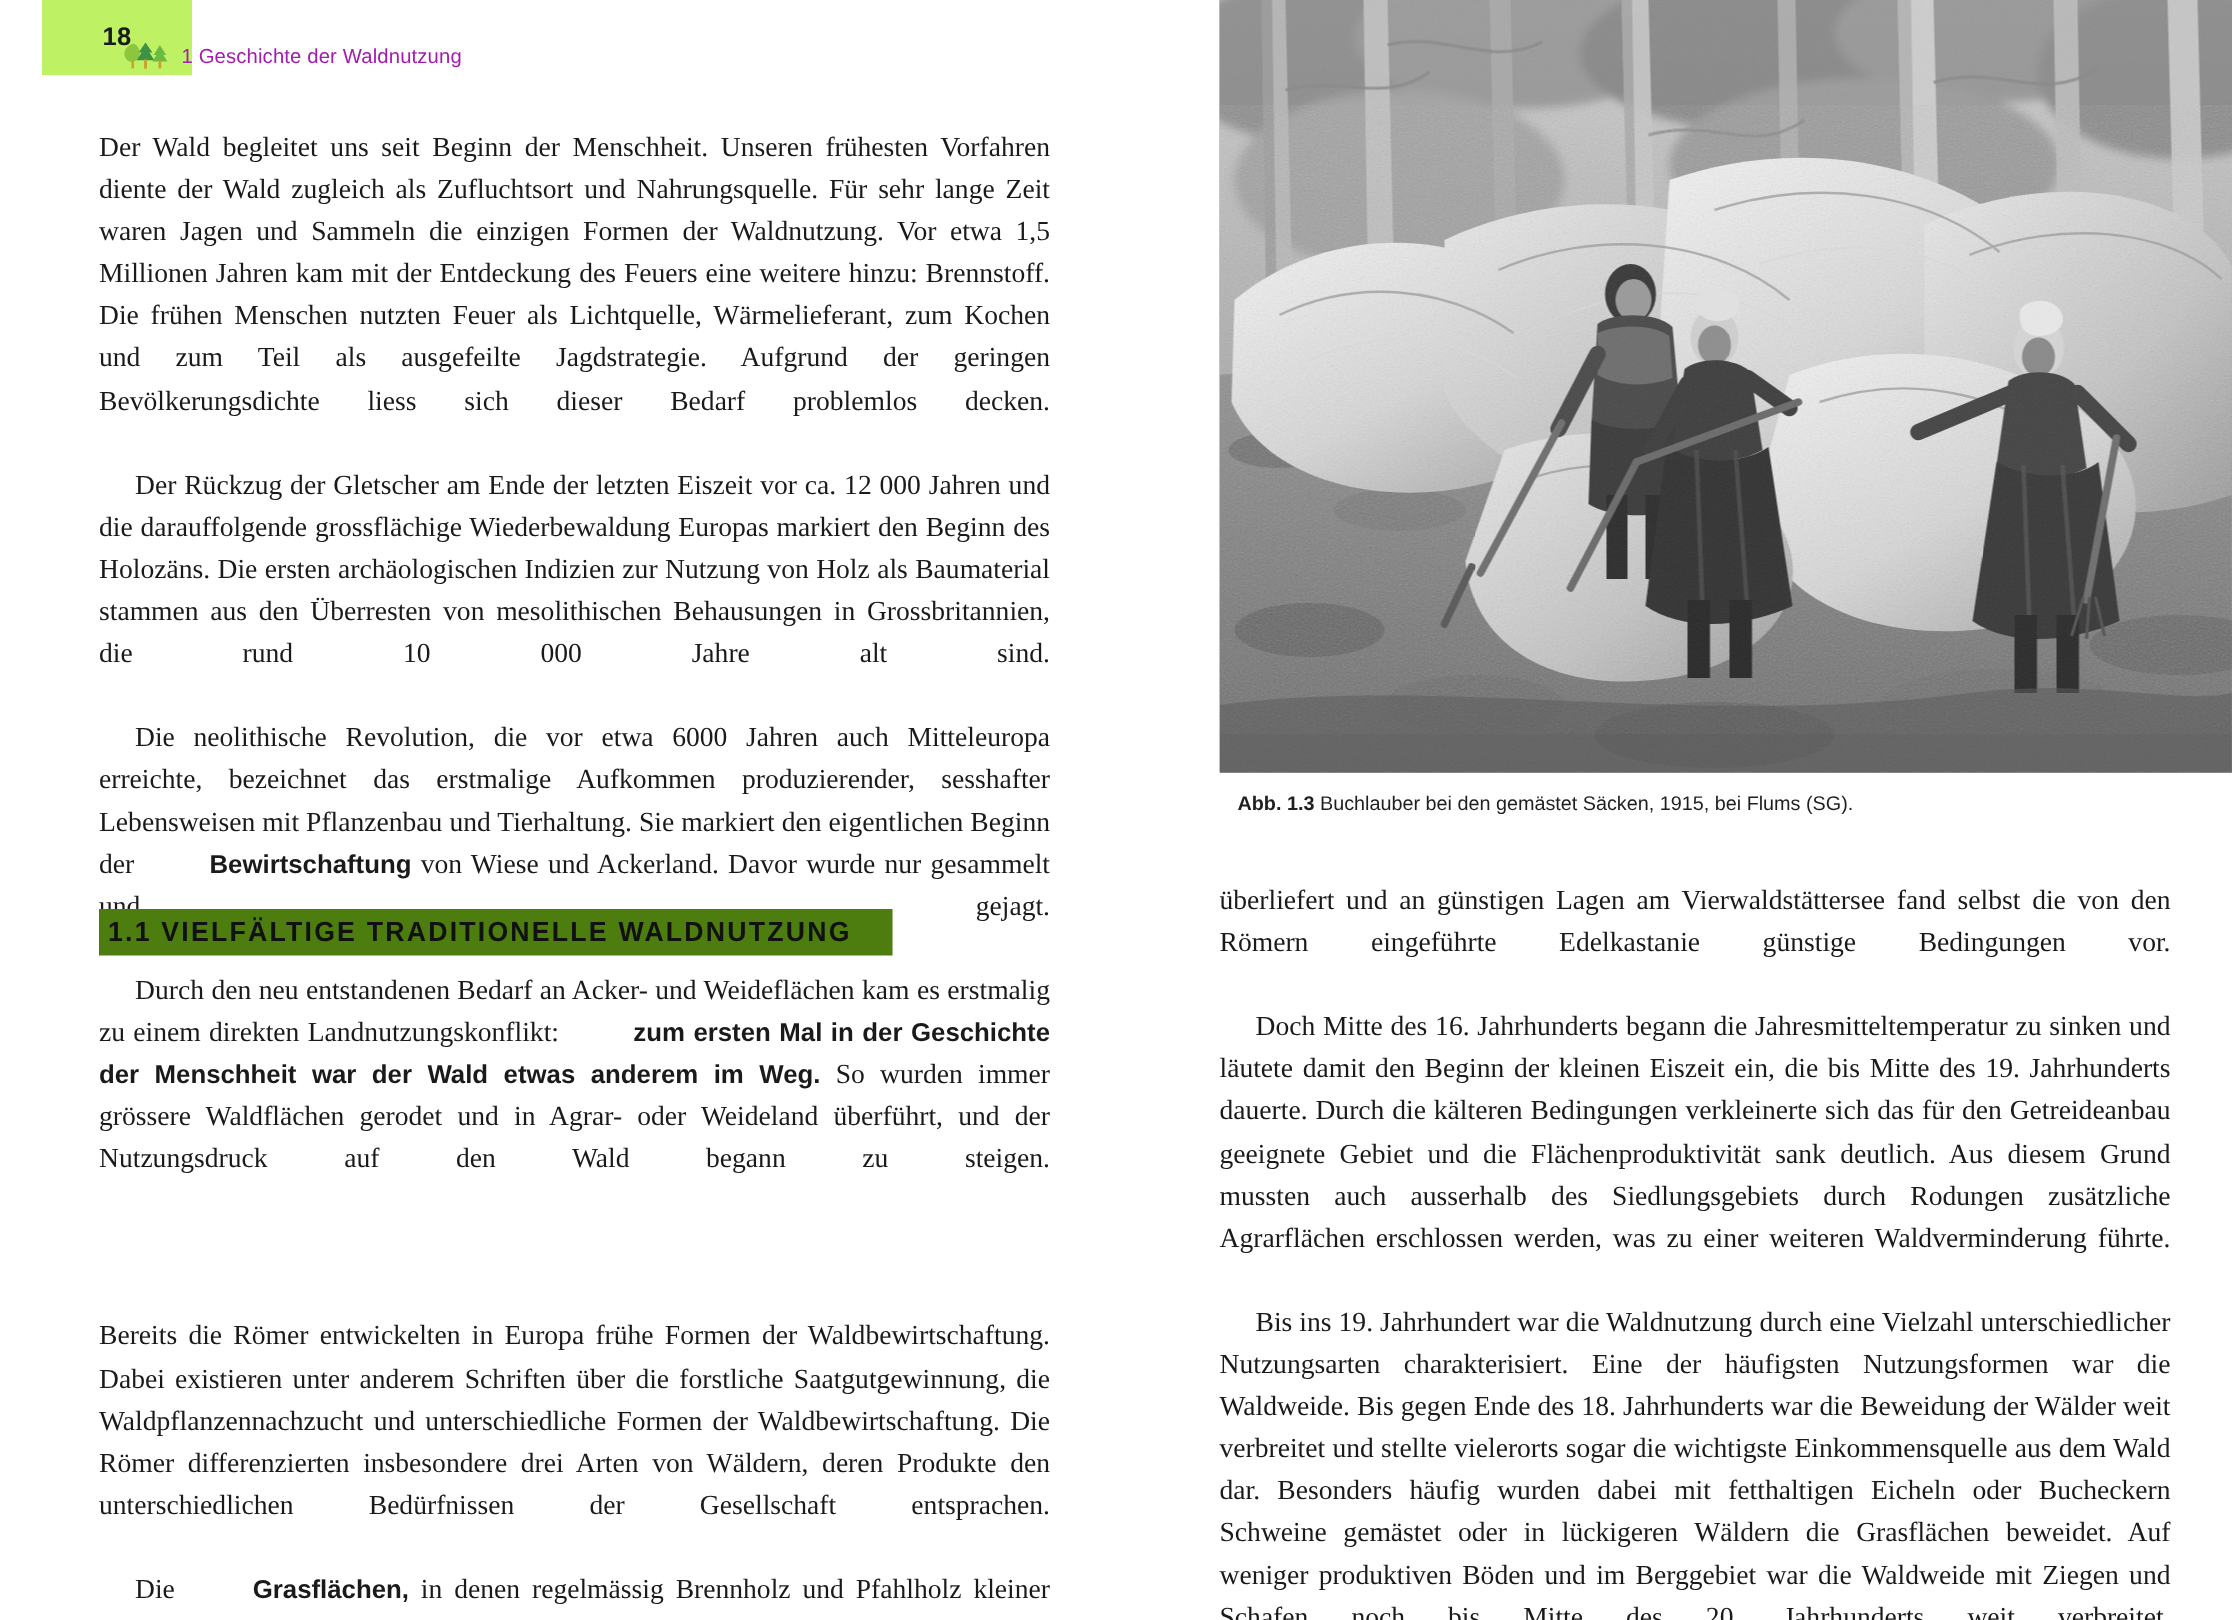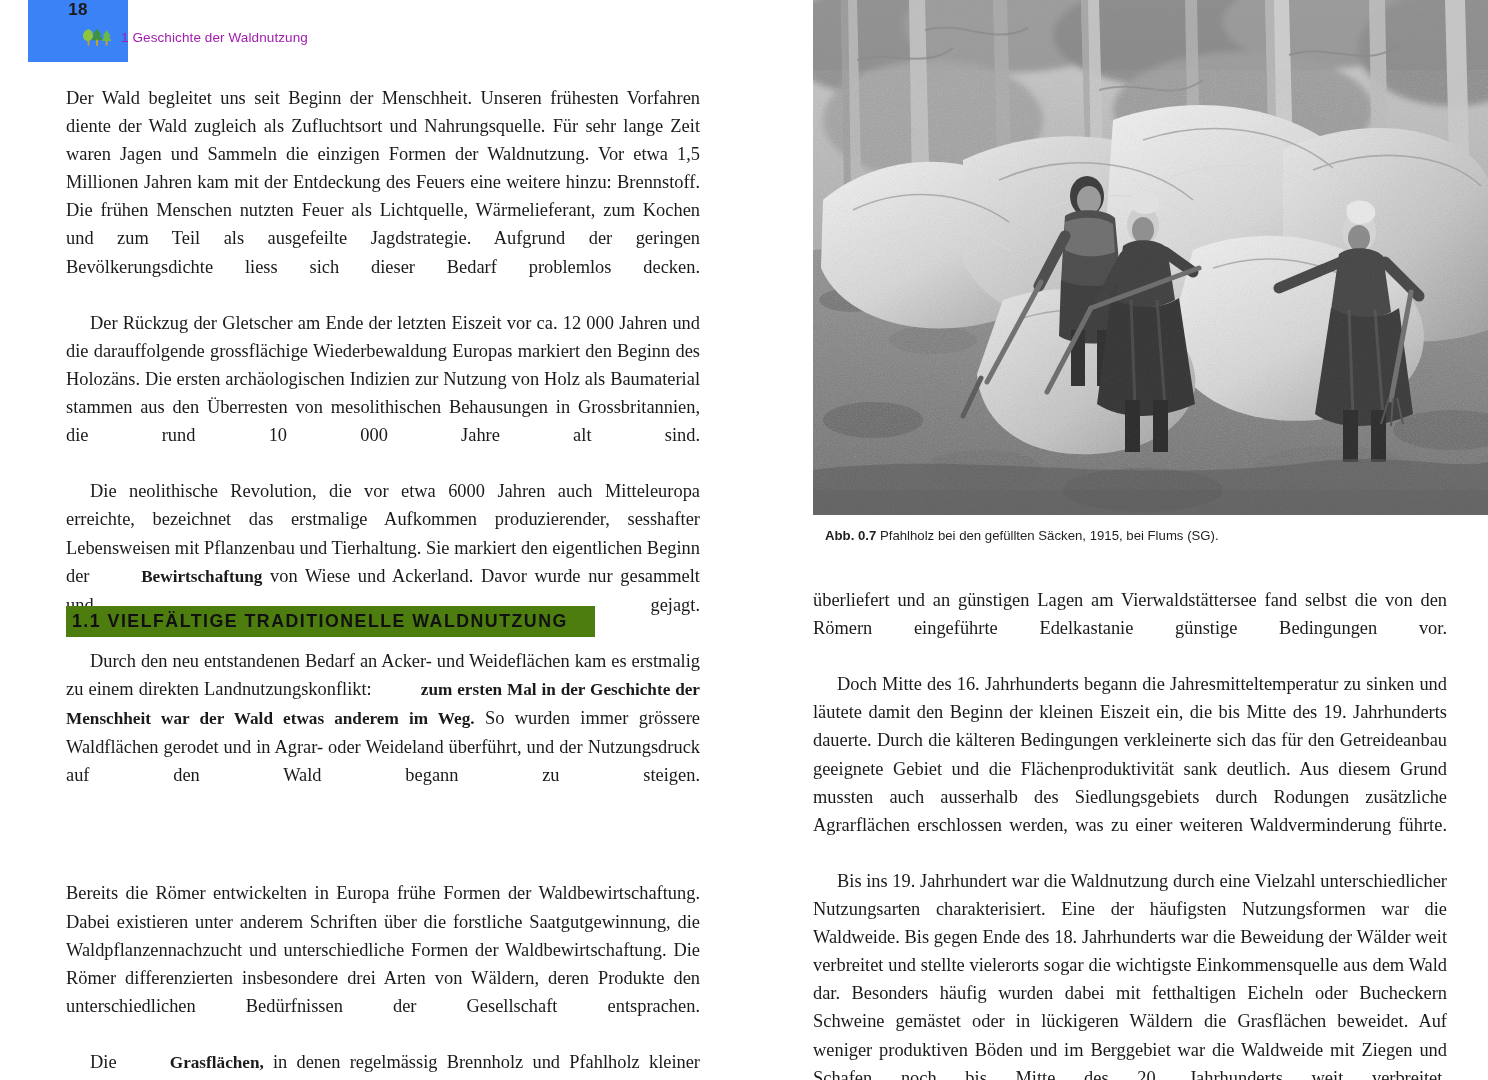--- a/index.html
+++ b/index.html
@@ -28,23 +28,24 @@
     left: 0;
     top: 0;
     width: 760px;
     height: 62px;
   }
   #page-number-tab {
     position: absolute;
     left: 28px;
     top: 0;
     width: 100px;
-    height: 62px;
-    background: #3b82f6;
+    height: 50px;
+    background: #bef264;
     display: flex;
+    align-items: center;
     justify-content: center;
   }
   #page-number-tab .pn {
     font-family: "Liberation Sans", sans-serif;
     font-weight: bold;
     font-size: 17px;
     color: #1a1a1a;
     letter-spacing: 0.2px;
   }
   #header-brand {
@@ -93,21 +94,21 @@
     text-indent: 24px;
   }
   
   .col p::after {
     content: "";
     display: inline-block;
     width: 100%;
   }
 
   b.sans {
-    font-family: Liberation Serif, serif;
+    font-family: Liberation Sans, sans-serif;
     font-weight: bold;
     font-size: 17.2px;
     padding-left: 44px;
   }
 
   
   #section-heading {
     position: absolute;
     left: 66px;
     top: 606px;
@@ -369,21 +370,21 @@
             <path d="M584 398 L590 424"></path>
           </g>
         </g>
 
         <rect x="0" y="0" width="675" height="515" fill="none"></rect>
         <path d="M0 470 C150 450 320 486 500 462 C580 452 640 470 675 462 L675 515 L0 515 Z" fill="#5a5a5a" opacity="0.55"></path>
         <rect x="0" y="0" width="675" height="515" filter="url(#grain)" fill="none" opacity="0.4"></rect>
       </svg>
     </div>
     <div id="figure-caption">
-      <div><span class="abb">Abb. 0.7</span><span> Pfahlholz bei den gefüllten Säcken, 1915, bei Flums (SG).</span></div>
+      <div><span class="abb">Abb. 1.3</span><span> Buchlauber bei den gemästet Säcken, 1915, bei Flums (SG).</span></div>
     </div>
   </div>
 
   <div id="col-right" class="col">
     <p>überliefert und an günstigen Lagen am Vierwaldstättersee fand selbst die von den Römern eingeführte Edelkastanie günstige Bedingungen vor.</p>
     <p class="indent">Doch Mitte des 16. Jahrhunderts begann die Jahresmitteltemperatur zu sinken und läutete damit den Beginn der kleinen Eiszeit ein, die bis Mitte des 19. Jahrhunderts dauerte. Durch die kälteren Bedingungen verkleinerte sich das für den Getreideanbau geeignete Gebiet und die Flächenproduktivität sank deutlich. Aus diesem Grund mussten auch ausserhalb des Siedlungsgebiets durch Rodungen zusätzliche Agrarflächen erschlossen werden, was zu einer weiteren Waldverminderung führte.</p>
     <p class="indent">Bis ins 19. Jahrhundert war die Waldnutzung durch eine Vielzahl unterschiedlicher Nutzungsarten charakterisiert. Eine der häufigsten Nutzungsformen war die Waldweide. Bis gegen Ende des 18. Jahrhunderts war die Beweidung der Wälder weit verbreitet und stellte vielerorts sogar die wichtigste Einkommensquelle aus dem Wald dar. Besonders häufig wurden dabei mit fetthaltigen Eicheln oder Bucheckern Schweine gemästet oder in lückigeren Wäldern die Grasflächen beweidet. Auf weniger produktiven Böden und im Berggebiet war die Waldweide mit Ziegen und Schafen noch bis Mitte des 20. Jahrhunderts weit verbreitet.</p>
 
   </div>
 

